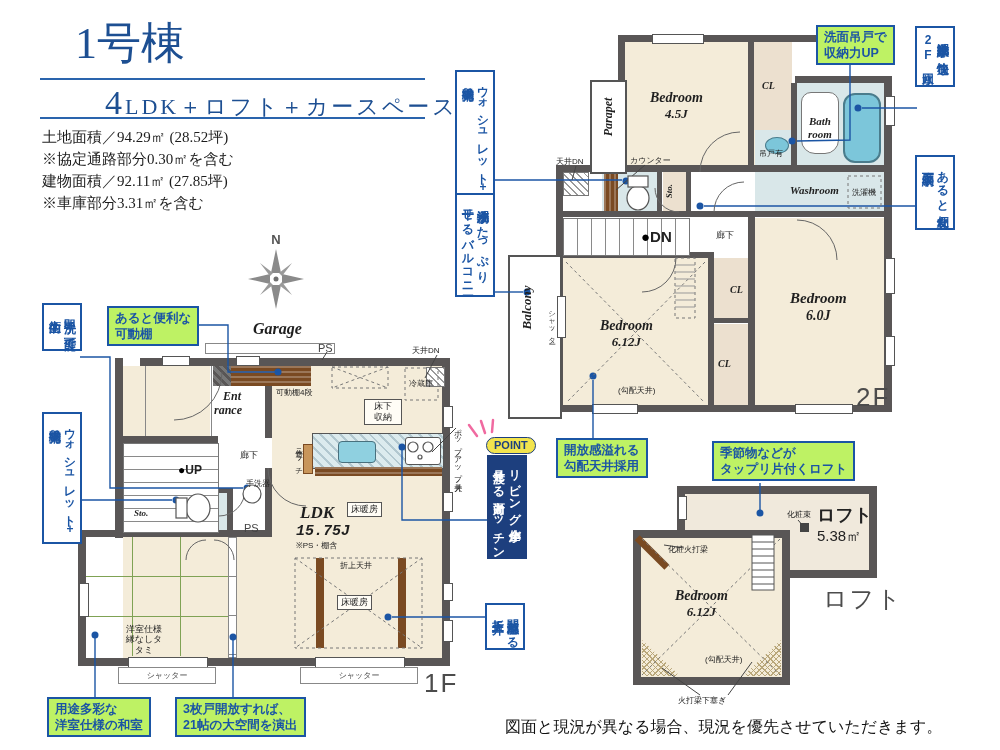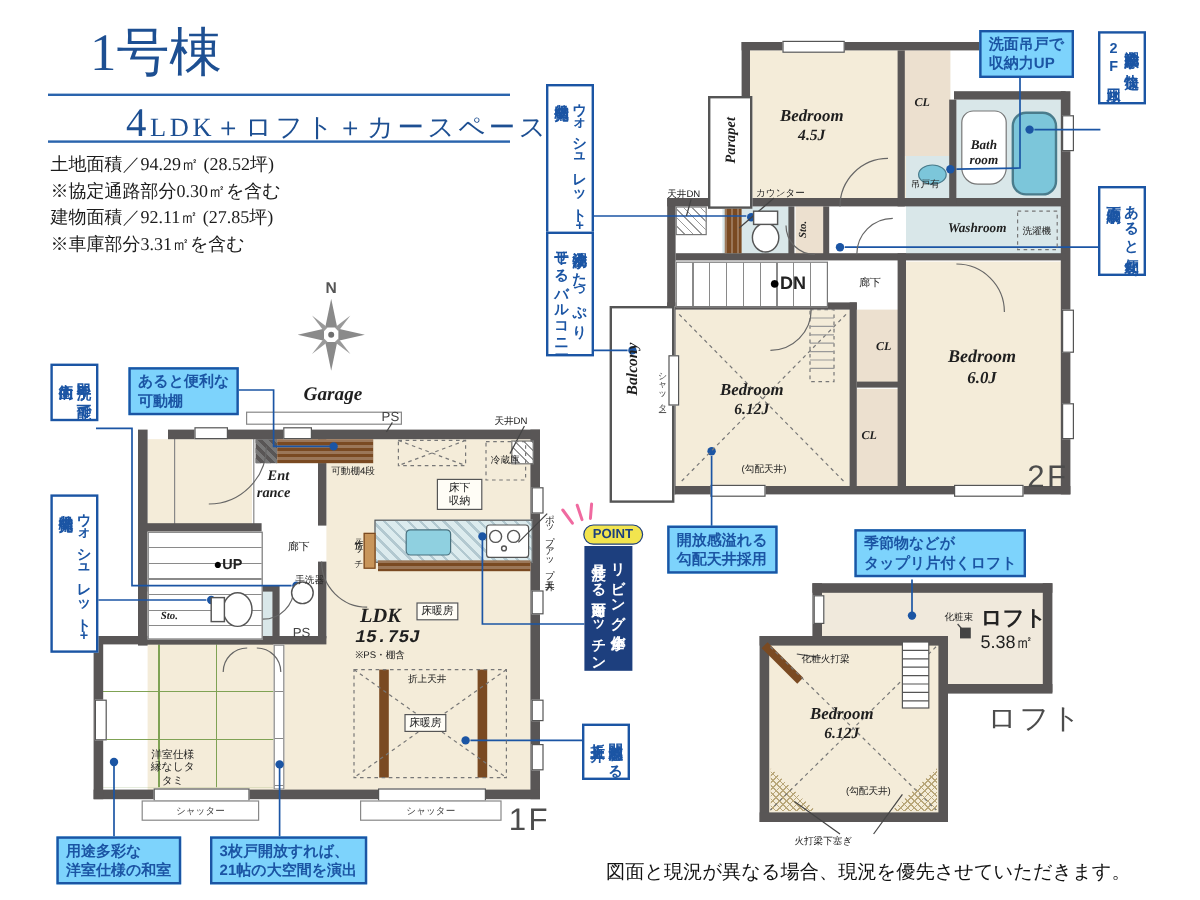--- a/index.html
+++ b/index.html
@@ -15,21 +15,21 @@
   .loftfloor{background:#f0e9dc;}
   .white{background:#ffffff;}
   .feature{position:absolute;z-index:3;}
   .lbl{position:absolute;z-index:5;color:#222;font-size:9px;line-height:1.15;white-space:nowrap;}
   .rname{font-family:"Liberation Serif",serif;font-style:italic;font-weight:bold;color:#1f1f1f;}
   .boxedlbl{position:absolute;z-index:5;border:1px solid #555;background:#fffdf6;color:#222;
             font-size:9px;line-height:1.2;text-align:center;padding:1px 3px;white-space:nowrap;}
   .vtext{writing-mode:vertical-rl;text-orientation:upright;}
   .rot90{transform:rotate(-90deg);transform-origin:center center;}
   .floortag{position:absolute;z-index:5;color:#4c4c4c;font-size:26px;letter-spacing:2px;}
-  .hbox{position:absolute;z-index:6;border:2px solid #1b55a4;background:#7dd3fc;color:#1b55a4;
+  .hbox{position:absolute;z-index:6;border:2px solid #1b55a4;background:#bef264;color:#1b55a4;
         font-weight:bold;font-size:12.5px;line-height:16px;padding:2px 6px;white-space:nowrap;}
   .vbox{position:absolute;z-index:6;border:2px solid #1b55a4;background:#fff;color:#1b55a4;
         font-weight:bold;font-size:12px;line-height:15px;padding:5px 3px;
         writing-mode:vertical-rl;text-orientation:upright;letter-spacing:1px;}
   .vbox span{display:block;}
   .window{position:absolute;background:#fff;border:1px solid #555;z-index:3;}
   .shutterbox{position:absolute;border:1px solid #888;background:#fff;z-index:3;
               color:#444;font-size:8px;text-align:center;}
   .hatch{background:repeating-linear-gradient(45deg,#fff 0 4px,#9a9a9a 4px 5px);border:1px solid #777;}
   .xhatch{background:repeating-linear-gradient(45deg,transparent 0 3px,#b9a77a 3px 4px),
@@ -244,21 +244,21 @@
   <div class="feature" style="left:800px;top:523px;width:9px;height:9px;background:#444;"></div>
   <div class="feature xhatch" style="left:642px;top:640px;width:38px;height:36px;clip-path:polygon(0 0,0 100%,100% 100%);"></div>
   <div class="feature xhatch" style="left:743px;top:640px;width:38px;height:36px;clip-path:polygon(100% 0,0 100%,100% 100%);"></div>
 
   <div class="lbl" style="left:817px;top:505px;font-size:18px;font-weight:bold;">ロフト</div>
   <div class="lbl" style="left:817px;top:527px;font-size:15px;">5.38㎡</div>
   <div class="lbl" style="left:787px;top:510px;font-size:8px;">化粧束</div>
   <div class="lbl" style="left:668px;top:545px;font-size:8px;">化粧火打梁</div>
   <div class="lbl rname" style="left:675px;top:588px;font-size:14px;text-align:center;"><span>Bedroom</span><br><span style="font-size:13px;">6.12J</span></div>
   <div class="lbl" style="left:705px;top:655px;font-size:8px;">(勾配天井)</div>
-  <div class="lbl" style="left:662px;top:696px;font-size:8px;">火打梁下塞ぎ</div>
+  <div class="lbl" style="left:678px;top:696px;font-size:8px;">火打梁下塞ぎ</div>
   <div class="floortag" style="left:823px;top:583px;font-size:24px;">ロフト</div>
 
   <svg class="abs" style="left:0;top:0;z-index:4;pointer-events:none;" width="1000" height="750" viewBox="0 0 1000 750">
     <g stroke="#1b55a4" stroke-width="1.4" fill="none">
       <path d="M193,325 L228,325 L228,372 L275,372"></path>
       <path d="M80,357 L110,357 L110,488 L243,488"></path>
       <path d="M80,500 L172,500"></path>
       <path d="M95,697 L95,638"></path>
       <path d="M233,697 L233,640"></path>
       <path d="M485,617 L392,617"></path>

